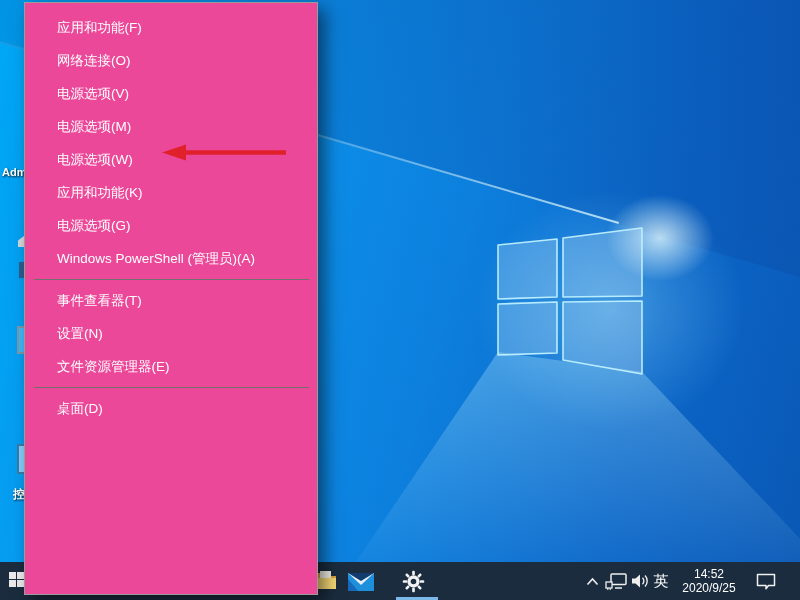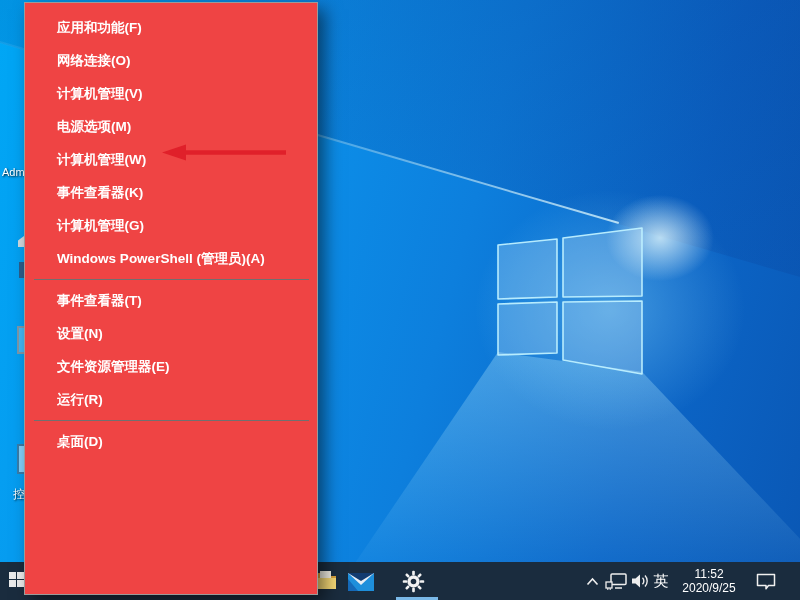--- a/index.html
+++ b/index.html
@@ -18,21 +18,21 @@
   .cone{position:absolute;left:300px;top:352px;width:600px;height:248px;
     background:linear-gradient(180deg,rgba(190,240,255,.32),rgba(150,220,255,.05) 85%,rgba(150,220,255,0));
     clip-path:polygon(33% 0,57% 8%,93% 100%,5% 100%);}
   .glow{position:absolute;left:430px;top:150px;width:360px;height:320px;
     background:radial-gradient(closest-side,rgba(150,225,255,.38),rgba(150,225,255,0) 75%);}
   .corner-glow{position:absolute;left:585px;top:178px;width:150px;height:120px;
     background:radial-gradient(closest-side,rgba(238,255,255,.75),rgba(200,245,255,0) 72%);}
   .winlogo{position:absolute;left:0;top:0;}
 
   
-  .frag-label{position:absolute;color:#fff;font-weight:400;z-index:2;
+  .frag-label{position:absolute;color:#fff;font-weight:700;z-index:2;
     text-shadow:1px 1px 2px rgba(0,0,0,.85);white-space:nowrap;text-align:right;}
   .frag-adm{left:2px;top:166px;font-size:11px;}
   .frag-kong{left:13px;top:486px;font-size:12px;}
   .sliver{position:absolute;z-index:2;}
   .sliver-a{left:18px;top:236px;width:6px;height:11px;background:#cfd8dd;clip-path:polygon(0 40%,100% 0,100% 100%,0 100%);}
   .sliver-b{left:19px;top:262px;width:5px;height:16px;background:#2b5e8c;}
   .sliver-c{left:17px;top:326px;width:7px;height:24px;border:2px solid #7e97a8;background:rgba(255,255,255,.25);}
   .sliver-d{left:17px;top:444px;width:7px;height:26px;border:2px solid #3a7ca8;background:rgba(215,240,255,.6);}
 
   
@@ -41,22 +41,22 @@
   .start-sq{position:absolute;width:7px;height:7px;background:#eaeaea;}
   .tb-btn{position:absolute;top:0;height:38px;display:flex;align-items:center;justify-content:center;}
   .folder-wrap{position:absolute;left:311px;top:7px;}
   .active-indicator{position:absolute;left:396px;bottom:0;width:42px;height:3px;background:#7ab9e8;}
   .ime{color:#fff;font-size:15px;line-height:38px;}
   .clock{position:absolute;left:672px;top:0;width:74px;height:38px;display:flex;flex-direction:column;
     justify-content:center;text-align:center;color:#fff;font-size:12px;line-height:14px;}
 
   
   .winx{position:absolute;left:24px;top:2px;width:294px;height:593px;box-sizing:border-box;
-    background:#ef4444;border:1px solid #9b9b9b;z-index:10;padding-top:8px;
-    box-shadow:7px 7px 16px rgba(0,0,0,.5);font-weight:bold;}
+    background:#ec4899;border:1px solid #9b9b9b;z-index:10;padding-top:8px;
+    box-shadow:7px 7px 16px rgba(0,0,0,.5);}
   .mi{height:33px;line-height:33px;padding-left:32px;color:#fff;font-size:13.5px;
     display:flex;align-items:center;cursor:default;}
   .mi-label{white-space:nowrap;}
   .mi-chevron{margin-left:auto;margin-right:13px;display:flex;align-items:center;}
   .sep{height:9px;position:relative;}
   .sep::after{content:"";position:absolute;left:9px;right:8px;top:4px;border-top:1px solid #707070;}
 
   
   .red-arrow{position:absolute;left:158px;top:139px;z-index:20;}
 </style>
@@ -149,67 +149,64 @@
     <div class="tb-btn" style="left:629px;width:22px;">
       <svg width="19" height="16" viewBox="0 0 19 16">
         <polygon points="1,5.5 4.5,5.5 9,1.5 9,14.5 4.5,10.5 1,10.5" fill="#eeeeee"></polygon>
         <path d="M11.5 4.8 a4.5 4.5 0 0 1 0 6.4 M14 2.5 a8 8 0 0 1 0 11" fill="none" stroke="#eeeeee" stroke-width="1.4"></path>
       </svg>
     </div>
     <div class="tb-btn" style="left:651px;width:20px;">
       <span class="ime">英</span>
     </div>
     <div class="clock">
-      <span>11:52</span>
+      <span>14:52</span>
       <span>2020/9/25</span>
     </div>
     <div class="tb-btn" style="left:748px;width:36px;">
       <svg width="22" height="19" viewBox="0 0 22 19">
         <path d="M2.5 2.5 H19.5 V13.5 H13.5 L11 16.8 V13.5 H2.5 Z" fill="none" stroke="#f0f0f0" stroke-width="1.5" stroke-linejoin="round"></path>
       </svg>
     </div>
   </div>
 
   <div class="winx">
     <div class="mi">
         <span class="mi-label">应用和功能(F)</span>
       </div>
     <div class="mi">
         <span class="mi-label">网络连接(O)</span>
       </div>
     <div class="mi">
-        <span class="mi-label">计算机管理(V)</span>
+        <span class="mi-label">电源选项(V)</span>
       </div>
     <div class="mi">
         <span class="mi-label">电源选项(M)</span>
       </div>
     <div class="mi">
-        <span class="mi-label">计算机管理(W)</span>
-      </div>
-    <div class="mi">
-        <span class="mi-label">事件查看器(K)</span>
-      </div>
-    <div class="mi">
-        <span class="mi-label">计算机管理(G)</span>
+        <span class="mi-label">电源选项(W)</span>
+      </div>
+    <div class="mi">
+        <span class="mi-label">应用和功能(K)</span>
+      </div>
+    <div class="mi">
+        <span class="mi-label">电源选项(G)</span>
       </div>
     <div class="mi">
         <span class="mi-label">Windows PowerShell (管理员)(A)</span>
       </div>
     <div class="sep"></div>
     <div class="mi">
         <span class="mi-label">事件查看器(T)</span>
       </div>
     <div class="mi">
         <span class="mi-label">设置(N)</span>
       </div>
     <div class="mi">
         <span class="mi-label">文件资源管理器(E)</span>
-      </div>
-    <div class="mi">
-        <span class="mi-label">运行(R)</span>
       </div>
     <div class="sep"></div>
     <div class="mi">
         <span class="mi-label">桌面(D)</span>
       </div>
   </div>
 
   <svg class="red-arrow" width="132" height="27" viewBox="0 0 132 27">
     <line x1="26" y1="13.5" x2="128" y2="13.5" stroke="#e0202a" stroke-width="4.4"></line>
     <polygon points="4,13.5 28,5.5 28,21.5" fill="#e0202a"></polygon>

